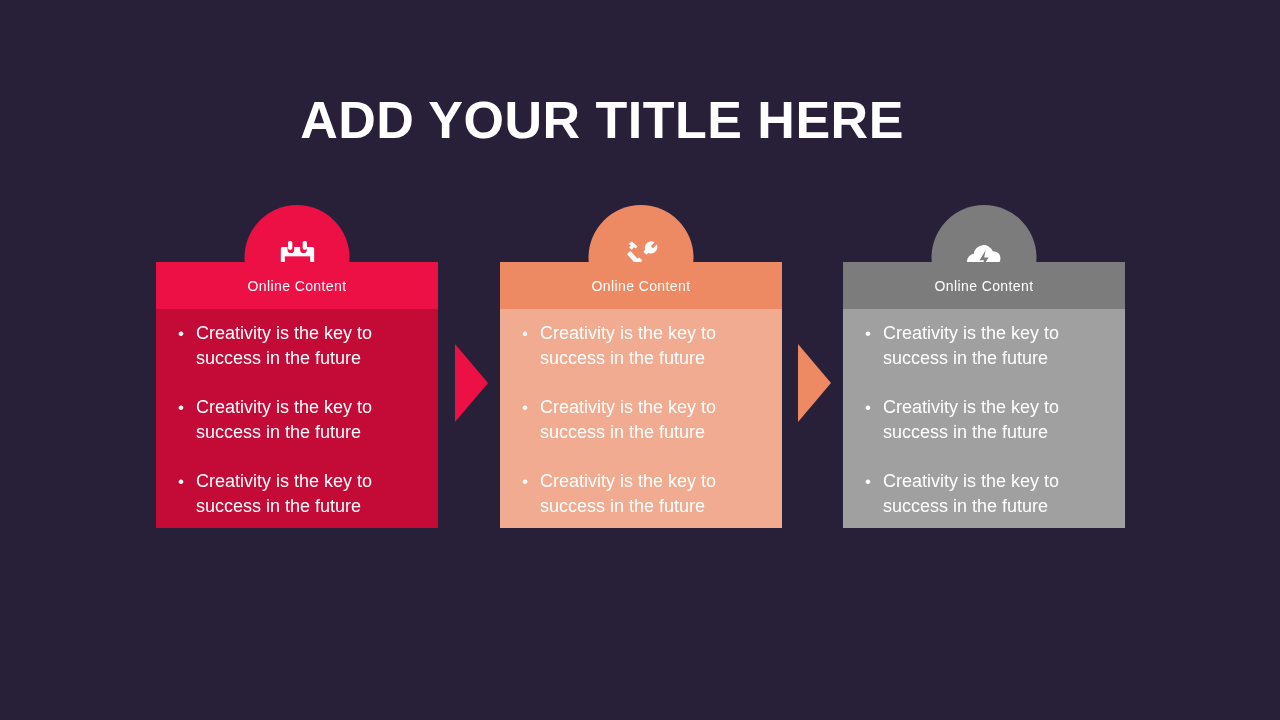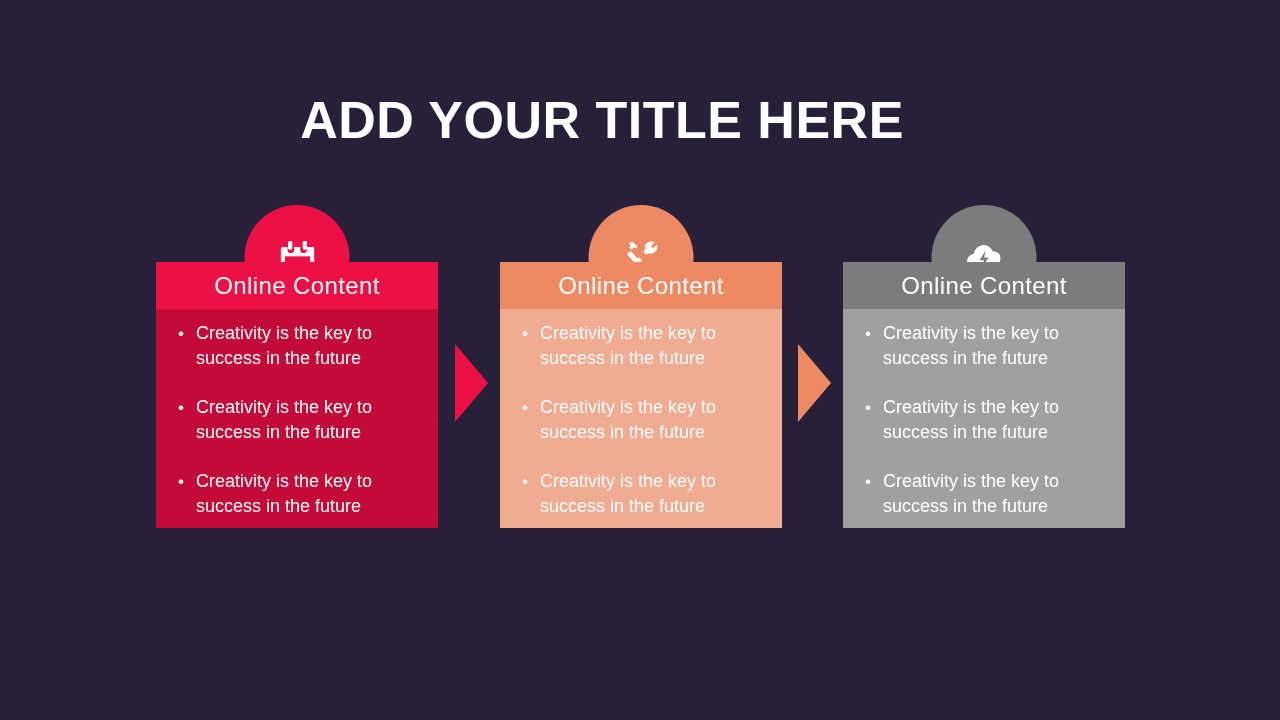--- a/index.html
+++ b/index.html
@@ -68,21 +68,21 @@
   .card-circle svg { display: block; }
 
   .card-header {
     position: relative;
     z-index: 2;
     height: 47px;
     display: flex;
     align-items: center;
     justify-content: center;
     color: #ffffff;
-    font-size: 24px;
+    font-size: 14px;
     letter-spacing: 0.4px;
     white-space: nowrap;
   }
 
   .card-body {
     position: relative;
     z-index: 2;
     height: 219px;
     padding: 12px 14px 0 22px;
   }

